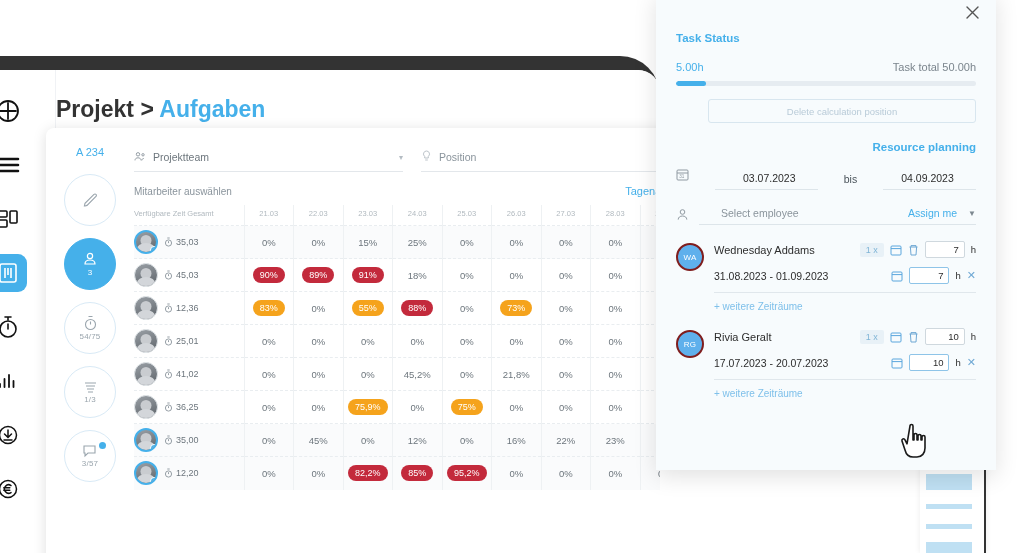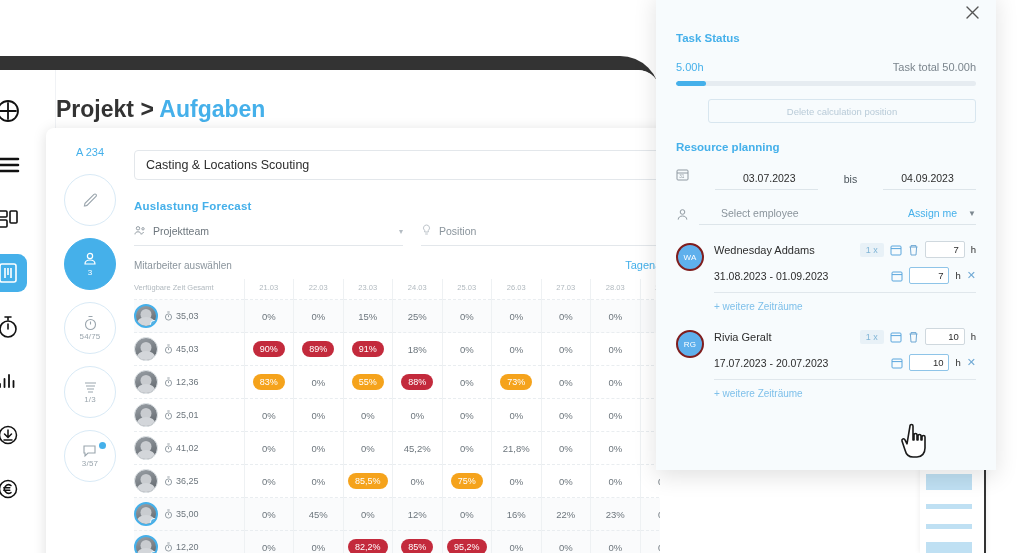--- a/index.html
+++ b/index.html
@@ -168,21 +168,21 @@
   .sp-bar { margin-top:8px; height:5px; background:#e6ecf1; border-radius:3px; overflow:hidden; }
   .sp-bar > i { display:block; height:100%; background:#45b0ea; border-radius:3px; }
   .sp-btns { display:flex; gap:7px; margin-top:13px;padding-left:32px; }
   .btn {
     flex:1; height:24px; border-radius:3px;
     display:flex;align-items:center;justify-content:center;
     font-size:9.5px;
   }
   .btn.ghost { border:1px solid #d8e6ef; color:#b9cbd8; background:#f7fbfd; }
   .btn.primary { background:#57ade8; color:#fff; }
-  .sp-h2 { font-size:11.5px; color:#45b0ea; font-weight:bold; margin-top:18px; }
+  .sp-h2 { font-size:11.5px; color:#45b0ea; font-weight:bold; margin-top:18px;text-align:right; }
 
   .date-row { display:flex; align-items:flex-end; gap:26px; margin-top:14px; }
   .date-row .ico { color:#8f99a1; padding-bottom:5px; }
   .date-fld { flex:1; border-bottom:1px solid #dde5ea; padding: 0 0 5px 28px; font-size:10.5px; color:#2d2d2d; }
   .date-row .bis { font-size:10.5px; color:#4a535a; padding-bottom:5px; }
   .date-fld.r2 { padding-left: 18px; }
 
   .emp-row { display:flex; align-items:flex-end; gap:10px; margin-top:17px; }
   .emp-sel { flex:1; border-bottom:1px solid #dde5ea; padding: 0 0 5px 22px; font-size:10.5px; color:#8a949c; display:flex; align-items:center;text-align:right;}
   .emp-sel .assign { margin-left:auto; color:#45b0ea; }
@@ -350,26 +350,21 @@
                     <path d="M2 2h11v7H6l-3 3V9H2z"></path>
                   </svg>
               </span>
               <span class="cval">3/57</span>
             </div>
             <i class="stat-dot"></i>
           </div>
         </div>
 
         <div class="card-body">
-          <div class="title-row">
-            <div class="title-input">Casting &amp; Locations Scouting</div>
-
-          </div>
-
-          <div class="sec-title">Auslastung Forecast</div>
+
 
           <div class="filters">
             <div class="filter">
               <span>
                 <svg width="12" height="11" viewBox="0 0 12 11" fill="none" stroke="#8a949c" stroke-width=".9">
                     <circle cx="4" cy="3.3" r="1.7"></circle>
                     <circle cx="9" cy="3.8" r="1.2"></circle>
                     <path d="M1 9.4c0-1.7 1.3-2.6 3-2.6s3 .9 3 2.6M7.8 9.4c0-1.2.9-1.9 2-1.9"></path>
                   </svg>
               </span>
@@ -532,21 +527,21 @@
                         <i class="f2"></i>
                       </span>
                       <span class="ptime"><svg width="9" height="10" viewBox="0 0 9 10" fill="none" stroke="#8a949c" stroke-width=".9">
                           <circle cx="4.5" cy="6" r="3.1"></circle>
                           <path d="M4.5 4.2v1.9M3.3 1h2.4"></path>
                         </svg>36,25</span>
                     </span>
                   </td>
                   <td>0%</td>
                   <td>0%</td>
-                  <td><span class="pill orange">85,5%</span></td>
+                  <td><span class="pill orange">75,9%</span></td>
                   <td>0%</td>
                   <td><span class="pill orange">75%</span></td>
                   <td>0%</td>
                   <td>0%</td>
                   <td>0%</td>
                   <td>0%</td>
                 </tr>
                 <tr class="alt">
                   <td class="namecol">
                     <span class="person">

